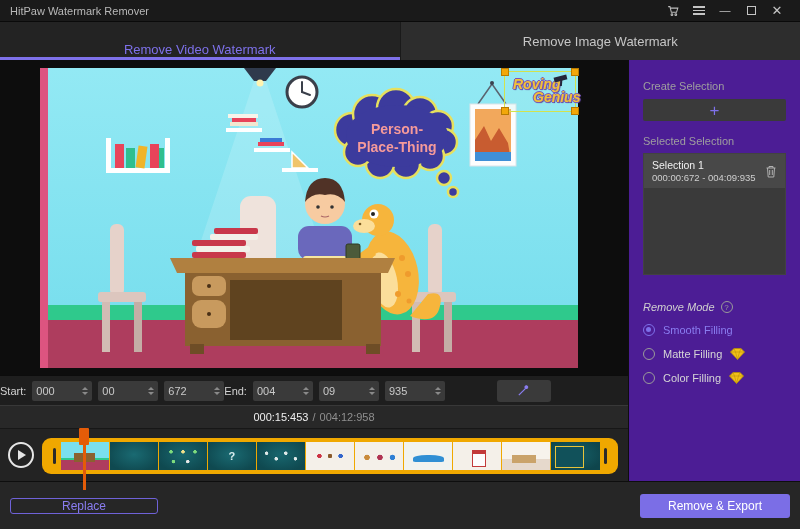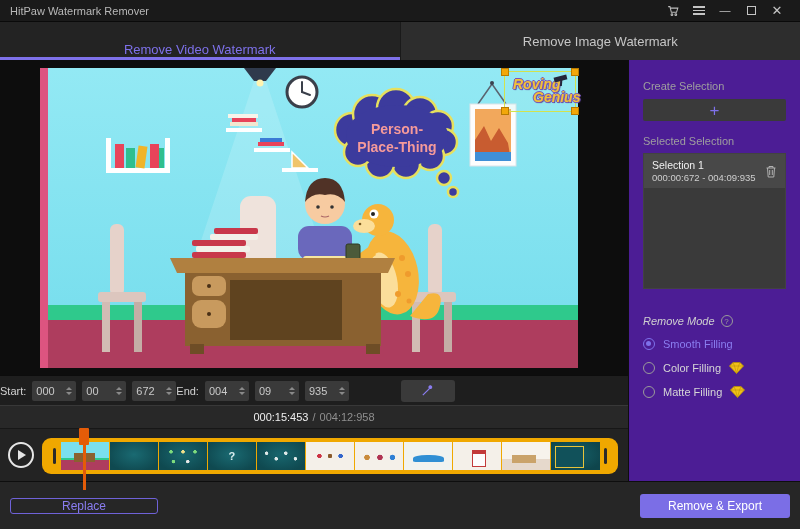--- a/index.html
+++ b/index.html
@@ -41,21 +41,21 @@
     color:#f2c238; padding-top:6px;
     text-shadow:-1px 0 #7a58b8, 1px 0 #7a58b8, 0 -1px #7a58b8, 0 1px #7a58b8, 1px 1px 1px #4a3580;}
   .wm-line1{margin-left:8px;} .wm-line2{margin-left:28px;font-style:italic;}
   .wm-cap{position:absolute; right:8px; top:4px; width:13px; height:5px; background:#23263a; transform:rotate(-14deg);}
   .wm-cap:after{content:""; position:absolute; left:5px; top:4px; width:2px; height:6px; background:#23263a; transform:rotate(18deg);}
   
   .controls{height:30px; background:#1e1e1e; display:flex; align-items:center; font-size:11px; color:#d2d2d2; border-top:1px solid #0c0c0c;}
   .controls .lbl{margin-left:0;}
   .lbl-start{margin-left:97px;}
   .lbl-end{margin-left:52px;}
-  .spin{width:44px; height:20px; background:#3a3a3a; border-radius:2px; margin-left:6px;
+  .spin{width:60px; height:20px; background:#3a3a3a; border-radius:2px; margin-left:6px;
     display:flex; align-items:center; padding:0 4px; color:#c9c9c9;}
   .spin .val{flex:1;}
   .spin .arrows{display:flex; flex-direction:column; gap:2px; align-items:center;}
   .arr-up{width:0; height:0; border-left:3px solid transparent; border-right:3px solid transparent; border-bottom:3.5px solid #8a8a8a;}
   .arr-dn{width:0; height:0; border-left:3px solid transparent; border-right:3px solid transparent; border-top:3.5px solid #8a8a8a;}
   .wand-btn{width:54px; height:22px; background:#3a3a3a; border-radius:3px; margin-left:52px;
     display:flex; align-items:center; justify-content:center;}
   
   .timeline-head{height:23px; background:#282828; border-top:1px solid #383838;
     display:flex; align-items:center; justify-content:center; font-size:11px;}
@@ -109,21 +109,21 @@
   .playhead{position:absolute; left:78px; top:-1px; width:12px; height:62px; z-index:5;}
   .ph-head{position:absolute; left:1px; top:0; width:10px; height:17px; background:#e45c08; border-radius:1px;}
   .ph-stem{position:absolute; left:4.5px; top:0; width:3px; height:62px; background:#e45c08;}
   
   .sb-label{font-size:11px; color:#9f9f9f;}
   .lbl-create{margin-top:20px;}
   .create-btn{margin-top:7px; height:22px; background:#3a3a3a; border-radius:2px;
     display:flex; align-items:center; justify-content:center;}
   .plus{color:#7e71ea; font-size:17px; line-height:1; font-weight:normal;}
   .lbl-selected{margin-top:14px;}
-  .sel-list{margin-top:6px; height:136px; background:#3a3a3a; border:1px solid #424242; overflow:hidden;}
+  .sel-list{margin-top:6px; height:122px; background:#3a3a3a; border:1px solid #424242; overflow:hidden;}
   .sel-item{height:34px; background:#484848; display:flex; align-items:center; padding:0 8px;}
   .sel-meta{flex:1; display:flex; flex-direction:column; justify-content:center; gap:1px;}
   .sel-name{font-size:10.5px; color:#f0f0f0;}
   .sel-range{font-size:9.5px; color:#cfcfcf;}
   .trash{flex:0 0 auto; display:flex;}
   .rm-row{margin-top:26px; display:flex; align-items:center; gap:6px;}
   .qmark{width:12px; height:12px; border:1px solid #9a9a9a; border-radius:50%; color:#9a9a9a;
     font-size:8px; display:flex; align-items:center; justify-content:center;}
   .radio-row{margin-top:10px; display:flex; align-items:center; gap:8px; height:14px;}
   .radio{width:12px; height:12px; border-radius:50%; border:1.5px solid #9a9a9a; position:relative; flex:0 0 auto;}
@@ -456,34 +456,34 @@
         <span class="sb-label" style="color:#cfcfcf;font-style:italic;">Remove Mode</span>
         <span class="qmark">?</span>
       </div>
 
       <div class="radio-row selected">
         <span class="radio checked"></span>
         <span class="radio-label">Smooth Filling</span>
       </div>
       <div class="radio-row">
         <span class="radio"></span>
+        <span class="radio-label">Matte Filling</span>
+        <svg class="gem" width="15" height="12" viewBox="0 0 15 12">
+          <polygon points="0.5,4 4,0.5 11,0.5 14.5,4 7.5,11.5" fill="#f2c118" stroke="#b8900a" stroke-width="0.8"></polygon>
+          <path d="M0.5 4 H14.5 M4 0.5 L5.5 4 L7.5 11.5 M11 0.5 L9.5 4 L7.5 11.5" stroke="#b8900a" stroke-width="0.6" fill="none"></path>
+        </svg>
+      </div>
+      <div class="radio-row">
+        <span class="radio"></span>
         <span class="radio-label">Color Filling</span>
         <svg class="gem" width="15" height="12" viewBox="0 0 15 12">
           <polygon points="0.5,4 4,0.5 11,0.5 14.5,4 7.5,11.5" fill="#f2c118" stroke="#b8900a" stroke-width="0.8"></polygon>
           <path d="M0.5 4 H14.5 M4 0.5 L5.5 4 L7.5 11.5 M11 0.5 L9.5 4 L7.5 11.5" stroke="#b8900a" stroke-width="0.6" fill="none"></path>
         </svg>
       </div>
-      <div class="radio-row">
-        <span class="radio"></span>
-        <span class="radio-label">Matte Filling</span>
-        <svg class="gem" width="15" height="12" viewBox="0 0 15 12">
-          <polygon points="0.5,4 4,0.5 11,0.5 14.5,4 7.5,11.5" fill="#f2c118" stroke="#b8900a" stroke-width="0.8"></polygon>
-          <path d="M0.5 4 H14.5 M4 0.5 L5.5 4 L7.5 11.5 M11 0.5 L9.5 4 L7.5 11.5" stroke="#b8900a" stroke-width="0.6" fill="none"></path>
-        </svg>
-      </div>
     </div>
   </div>
 
   <div class="footer">
     <div class="replace-btn">Replace</div>
     <div class="export-btn">Remove &amp; Export</div>
   </div>
 
 </div>
 

